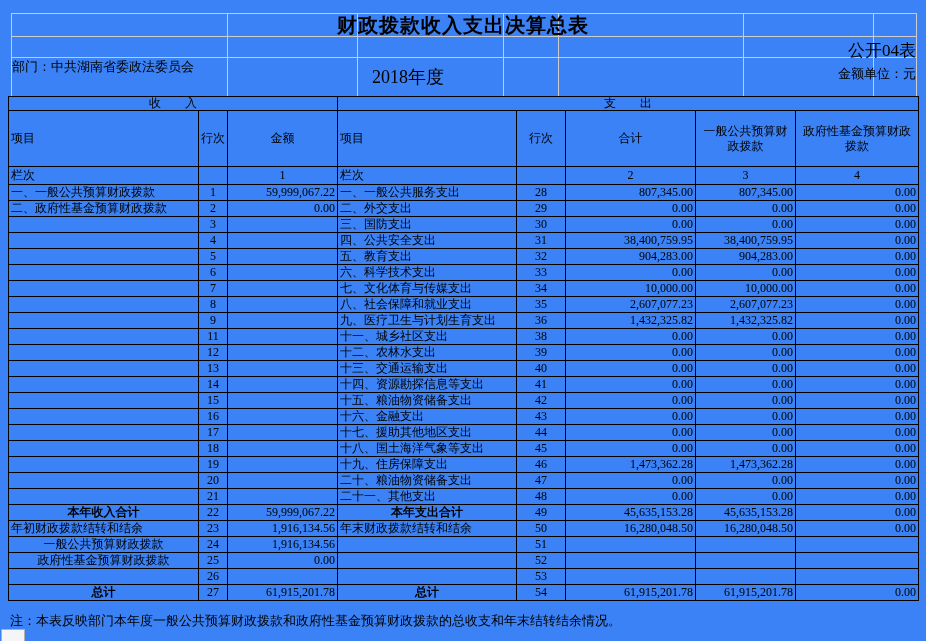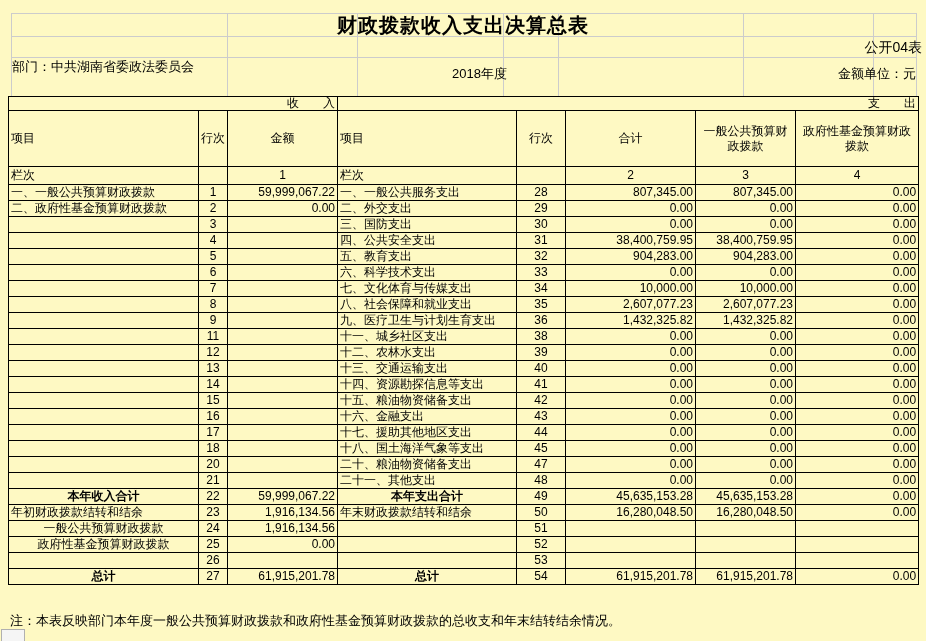--- a/index.html
+++ b/index.html
@@ -1,53 +1,53 @@
 <!DOCTYPE html>
 <html><head>
 <meta charset="utf-8">
 <style>
   html,body { margin:0; padding:0; background:#e9e9e9; }
   .page {
-    position:relative; width:926px; height:641px; background:#fef9c3;
-    font-family:Liberation Sans, sans-serif; color:#000;
+    position:relative; width:926px; height:641px; background:#3b82f6;
+    font-family:Liberation Serif, serif; color:#000;
     overflow:hidden;
   }
   
   .gl { position:absolute; background:#cccccc; }
   .gl.h { height:1px; left:11px; width:905px; }
   .gl.v { width:1px; top:13px; height:83px; }
 
   .title {
     position:absolute; left:0; top:12px; width:926px; text-align:center;
     font-size:20px; font-weight:bold; letter-spacing:1px;
   }
   .doc-label {
-    position:absolute; right:4px; top:39px; font-size:14px; 
+    position:absolute; right:10px; top:39px; font-size:17px; 
   }
   .dept {
     position:absolute; left:12px; top:58px; width:185px; font-size:13px;
     line-height:17px; text-align:left;
   }
   .year {
-    position:absolute; left:361px; top:65px; width:146px; text-align:right; font-size:13px;
+    position:absolute; left:372px; top:65px; width:146px; text-align:left; font-size:18px;
   }
   .unit {
     position:absolute; right:10px; top:65px; font-size:13px; text-align:right;margin-left:24px;
   }
 
   table.main {
     position:absolute; left:8px; top:96px; width:910px;
     border-collapse:collapse; table-layout:fixed;
   }
   table.main td {
     border:1px solid #000; font-size:12px; line-height:15px;
     padding:0 2px; overflow:hidden; white-space:nowrap;
   }
   tr.sec { height:14px; }
-  tr.sec td { text-align:right; line-height:13px; }
+  tr.sec td { text-align:center; line-height:13px; }
   tr.colhead { height:56px;margin-top:45px; }
   tr.colhead td { text-align:center; vertical-align:middle; white-space:normal; line-height:15px; }
   td.hitem  { text-align:left !important; vertical-align:middle; }
   td.hitemB { text-align:left !important; vertical-align:bottom; }
   td.wrap2  { padding:0 8px; word-break:break-all; }
   tr.lanci { height:18px;padding-left:18px; }
   tr.lanci td { text-align:center; }
   tr.lanci td.lbl { text-align:left; }
   tr.dr { height:16px; }
   td.item { text-align:left; }
@@ -290,20 +290,30 @@
           <td class="no">18</td>
           <td class="num"></td>
           <td class="item">十八、国土海洋气象等支出</td>
           <td class="no">45</td>
           <td class="num">0.00</td>
           <td class="num">0.00</td>
           <td class="num">0.00</td>
         </tr>
         <tr class="dr">
           <td class="item"></td>
+          <td class="no">19</td>
+          <td class="num"></td>
+          <td class="item">十九、住房保障支出</td>
+          <td class="no">46</td>
+          <td class="num">1,473,362.28</td>
+          <td class="num">1,473,362.28</td>
+          <td class="num">0.00</td>
+        </tr>
+        <tr class="dr">
+          <td class="item"></td>
           <td class="no">20</td>
           <td class="num"></td>
           <td class="item">二十、粮油物资储备支出</td>
           <td class="no">47</td>
           <td class="num">0.00</td>
           <td class="num">0.00</td>
           <td class="num">0.00</td>
         </tr>
         <tr class="dr">
           <td class="item"></td>

